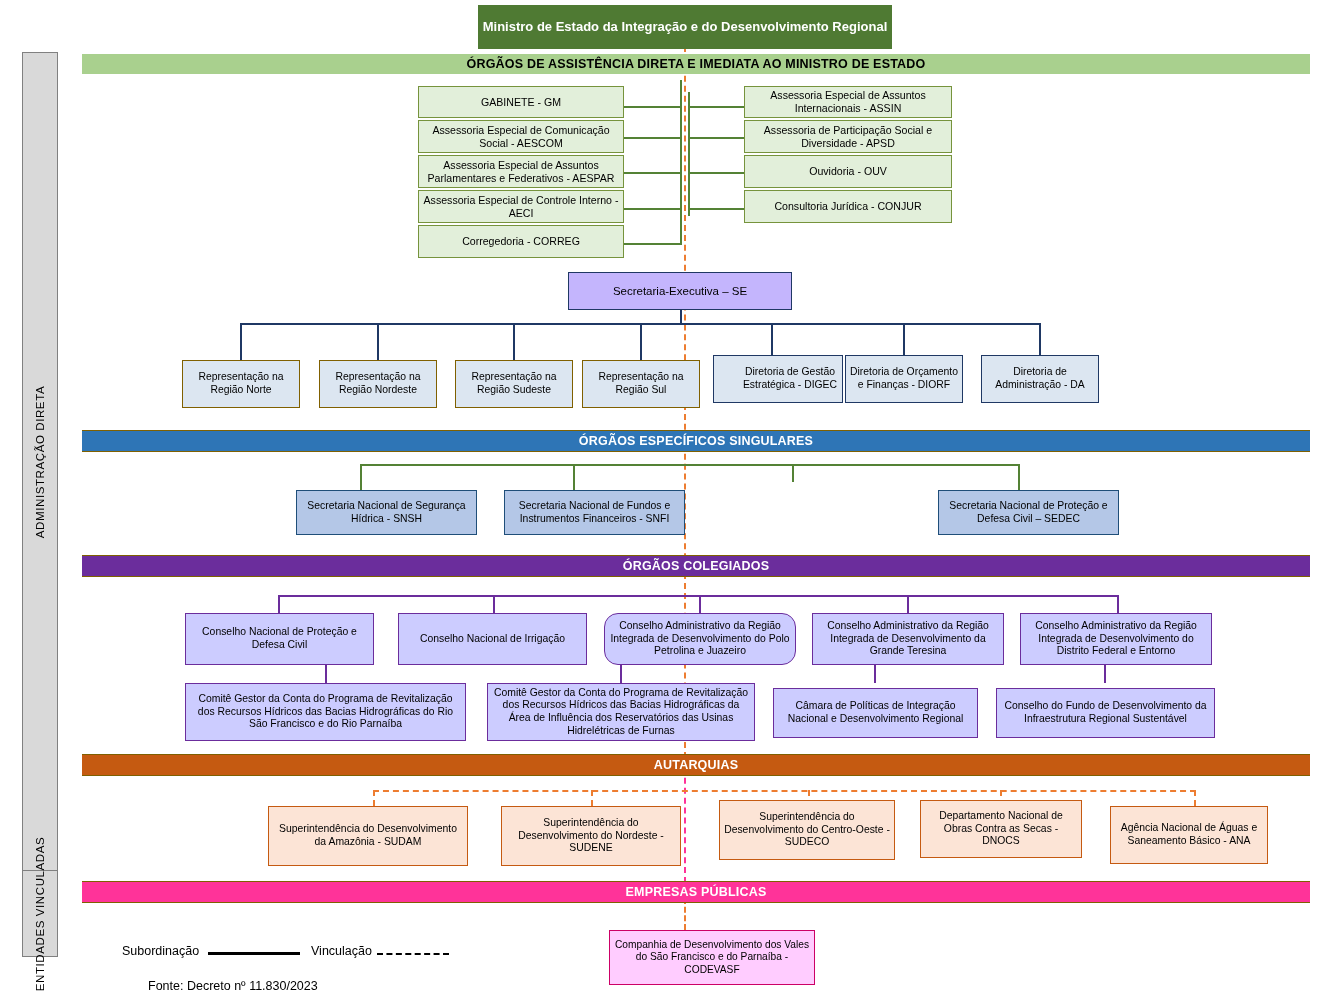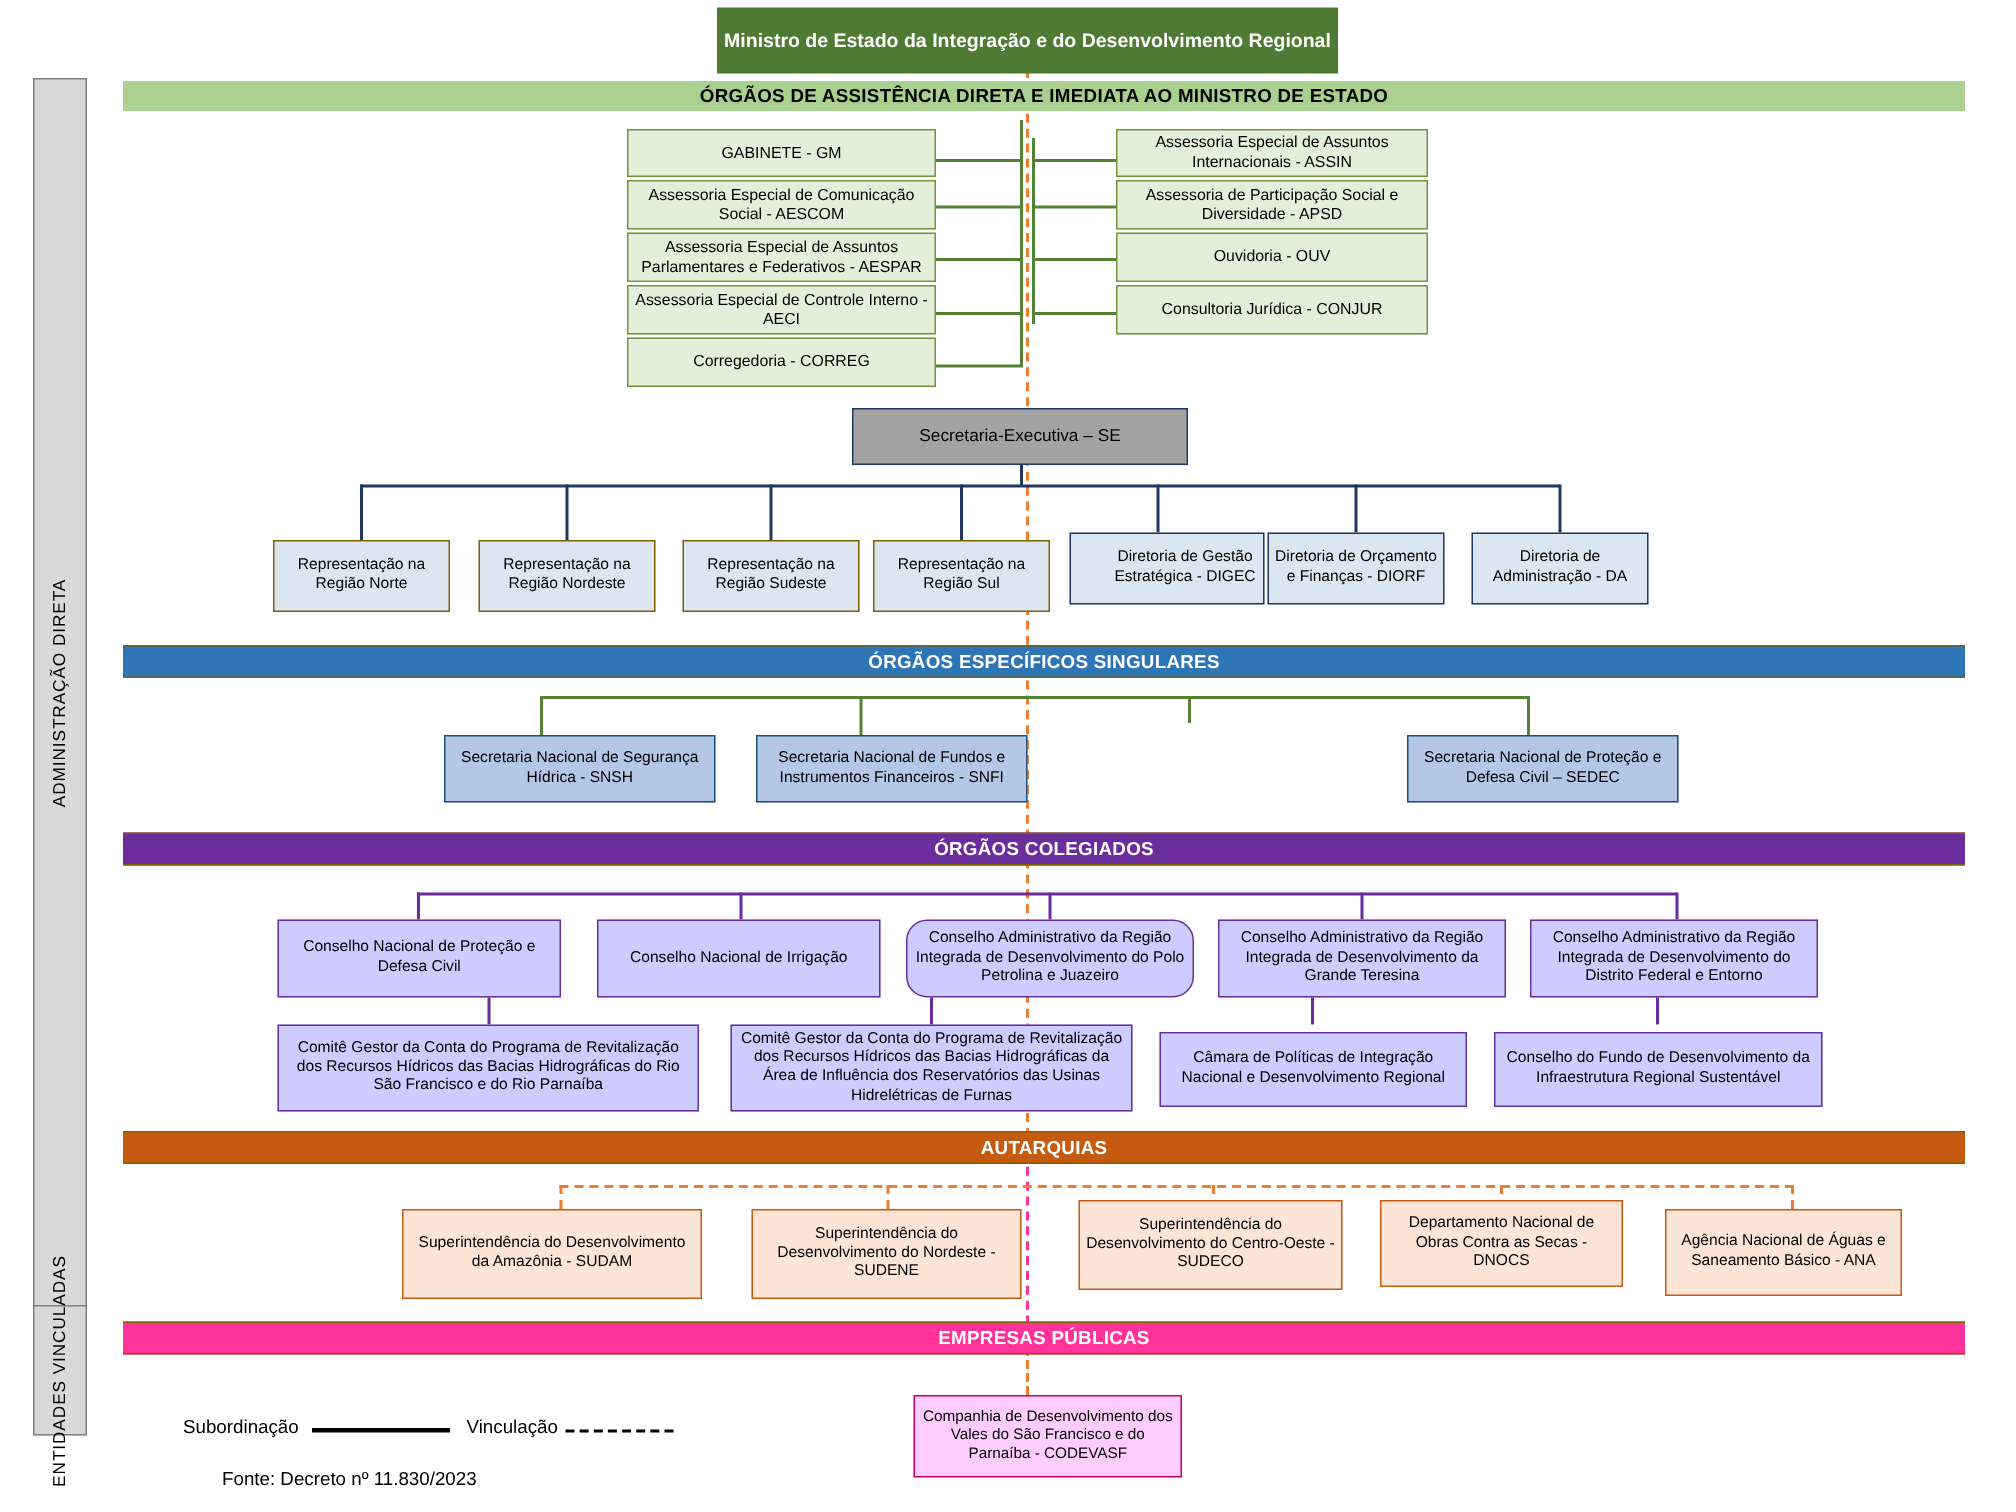--- a/index.html
+++ b/index.html
@@ -26,21 +26,21 @@
   .bar.orange{background:#c55a11;color:#fff;font-size:12.5px;
             border-top:1.5px solid #7f6000;border-bottom:1.5px solid #7f6000;}
   .bar.pink{background:#ff3399;color:#fff;font-size:12.5px;
             border-top:1.5px solid #7f6000;border-bottom:1.5px solid #7f6000;}
 
   
   .box{position:absolute;display:flex;align-items:center;justify-content:center;
        text-align:center;box-sizing:border-box;line-height:1.22;padding:2px 4px;}
   .box.minister{background:#4f7a33;color:#fff;font-weight:bold;font-size:13px;}
   .box.assist{background:#e2efda;border:1px solid #76933c;font-size:10.6px;color:#000;}
-  .box.se{background:#a3a3a3;border:1.4px solid #1f3864;font-size:11.5px;color:#000;justify-content:center;}
+  .box.se{background:#c4b5fd;border:1.4px solid #1f3864;font-size:11.5px;color:#000;justify-content:center;}
   .box.rep{background:#dce6f1;border:1.6px solid #806000;font-size:10.4px;color:#000;}
   .box.dir{background:#dce6f1;border:1.4px solid #1f3864;font-size:10.4px;color:#000;}
   .box.sec{background:#b4c7e7;border:1.4px solid #1f4e79;font-size:10.4px;color:#000;}
   .box.coleg{background:#ccccff;border:1.4px solid #6b2d9c;font-size:10.4px;color:#000;}
   .box.autar{background:#fce4d6;border:1.4px solid #c55a11;font-size:10.4px;color:#000;}
   .box.emp{background:#ffccff;border:1.4px solid #cc0066;font-size:10.2px;color:#000;}
 
   
   .ln{position:absolute;}
   .ln.g{background:#548235;}
@@ -250,21 +250,21 @@
     <span>Departamento Nacional de Obras Contra as Secas - DNOCS</span>
     </div>
   <div class="box autar" style="left:1110px;top:806px;width:158px;height:58px;">
     <span>Agência Nacional de Águas e Saneamento Básico - ANA</span>
     </div>
 
   <div class="bar pink" style="left:82px;top:881px;width:1228px;height:20px;">
     <span>EMPRESAS PÚBLICAS</span>
   </div>
 
-  <div class="box emp" style="left:609px;top:930px;width:179px;height:55px;">
+  <div class="box emp" style="left:609px;top:930px;width:206px;height:55px;">
     <span>Companhia de Desenvolvimento dos Vales do São Francisco e do Parnaíba - CODEVASF</span>
     </div>
 
   <div class="legend" style="left:122px;top:944px;">Subordinação</div>
   <div class="legline" style="left:208px;top:952px;width:92px;"></div>
   <div class="legend" style="left:311px;top:944px;">Vinculação</div>
   <div class="legdash" style="left:377px;top:953px;width:72px;"></div>
   <div class="legend" style="left:124px;top:979px;margin-left:24px;">Fonte: Decreto nº 11.830/2023</div>
 
 </div>

